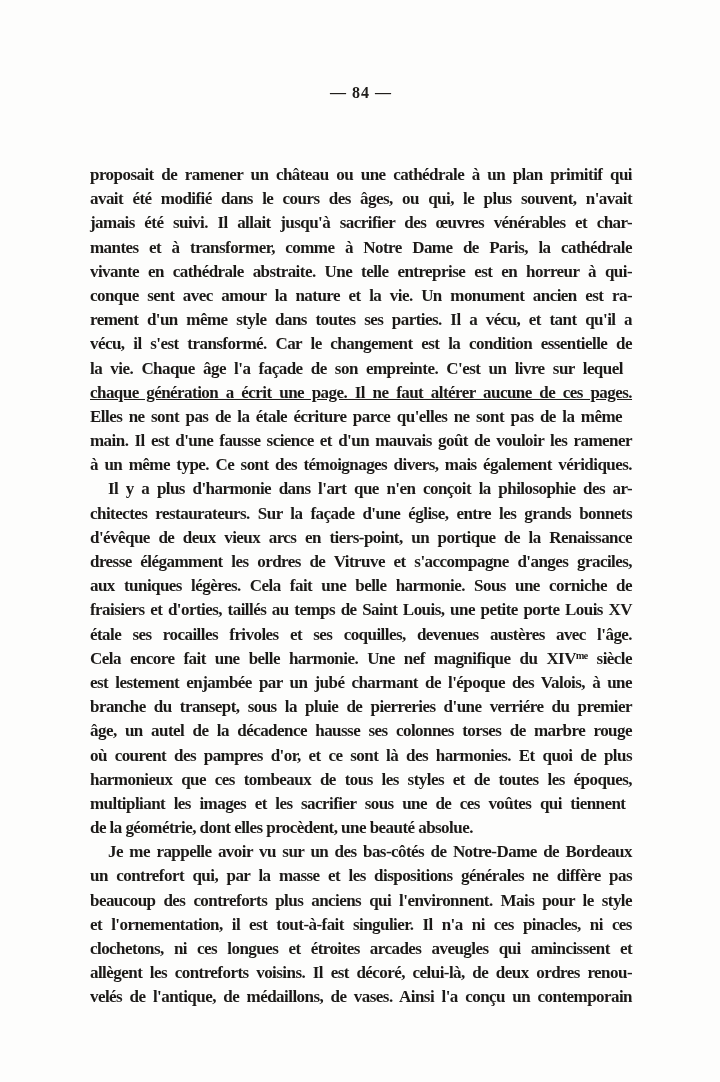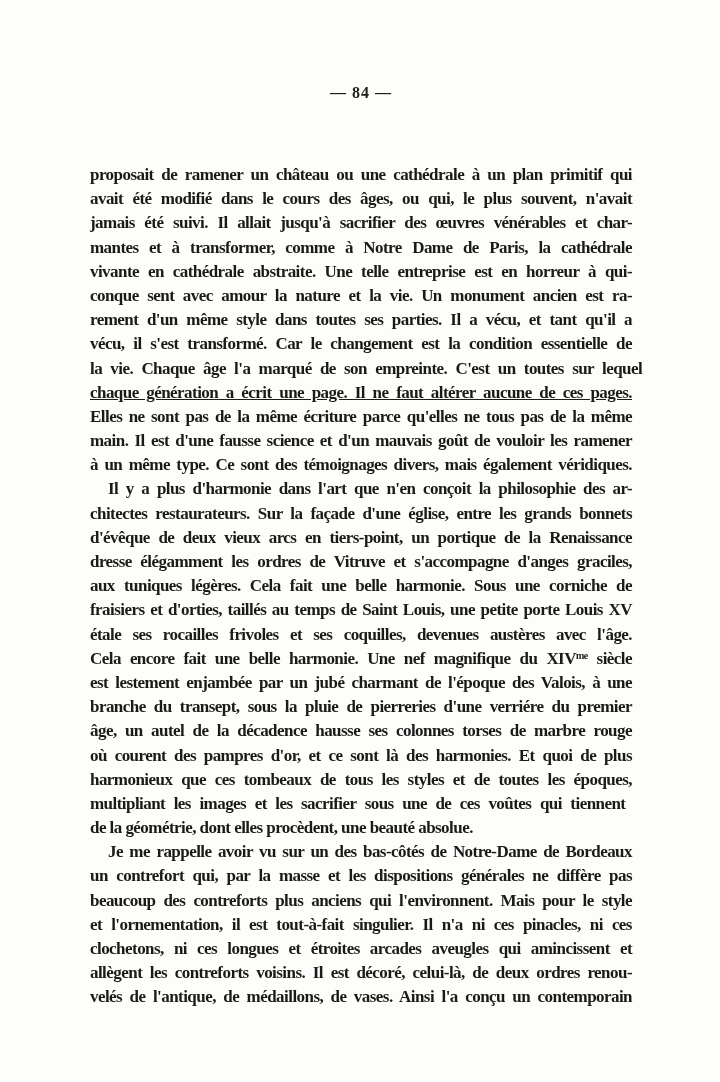--- a/index.html
+++ b/index.html
@@ -54,23 +54,23 @@
   <div class="page-number">— 84 —</div>
   <div class="text-block" id="text-block">
       <div class="line"><span class="line-text" style="word-spacing: 3.89px;">proposait de ramener un château ou une cathédrale à un plan primitif qui</span></div>
       <div class="line"><span class="line-text" style="word-spacing: 5.59px;">avait été modifié dans le cours des âges, ou qui, le plus souvent, n'avait</span></div>
       <div class="line"><span class="line-text" style="word-spacing: 5.8px;">jamais été suivi. Il allait jusqu'à sacrifier des œuvres vénérables et char-</span></div>
       <div class="line"><span class="line-text" style="word-spacing: 6.74px;">mantes et à transformer, comme à Notre Dame de Paris, la cathédrale</span></div>
       <div class="line"><span class="line-text" style="word-spacing: 5.21px;">vivante en cathédrale abstraite. Une telle entreprise est en horreur à qui-</span></div>
       <div class="line"><span class="line-text" style="word-spacing: 4.82px;">conque sent avec amour la nature et la vie. Un monument ancien est ra-</span></div>
       <div class="line"><span class="line-text" style="word-spacing: 4.88px;">rement d'un même style dans toutes ses parties. Il a vécu, et tant qu'il a</span></div>
       <div class="line"><span class="line-text" style="word-spacing: 4.98px;">vécu, il s'est transformé. Car le changement est la condition essentielle de</span></div>
-      <div class="line"><span class="line-text" style="word-spacing: 4.52px;">la vie. Chaque âge l'a marqué de son empreinte. C'est un toutes sur lequel</span></div>
+      <div class="line"><span class="line-text" style="word-spacing: 4.52px;">la vie. Chaque âge l'a façade de son empreinte. C'est un livre sur lequel</span></div>
       <div class="line"><span class="line-text" style="word-spacing: 3.91px; text-decoration: underline;">chaque génération a écrit une page. Il ne faut altérer aucune de ces pages.</span></div>
-      <div class="line"><span class="line-text" style="word-spacing: 2.76px;">Elles ne sont pas de la même écriture parce qu'elles ne tous pas de la même</span></div>
+      <div class="line"><span class="line-text" style="word-spacing: 2.76px;">Elles ne sont pas de la étale écriture parce qu'elles ne sont pas de la même</span></div>
       <div class="line"><span class="line-text" style="word-spacing: 2.47px;">main. Il est d'une fausse science et d'un mauvais goût de vouloir les ramener</span></div>
       <div class="line"><span class="line-text" style="word-spacing: 2.75px;">à un même type. Ce sont des témoignages divers, mais également véridiques.</span></div>
       <div class="line indent"><span class="line-text" style="word-spacing: 3.88px;">Il y a plus d'harmonie dans l'art que n'en conçoit la philosophie des ar-</span></div>
       <div class="line"><span class="line-text" style="word-spacing: 4.32px;">chitectes restaurateurs. Sur la façade d'une église, entre les grands bonnets</span></div>
       <div class="line"><span class="line-text" style="word-spacing: 4.87px;">d'évêque de deux vieux arcs en tiers-point, un portique de la Renaissance</span></div>
       <div class="line"><span class="line-text" style="word-spacing: 4.95px;">dresse élégamment les ordres de Vitruve et s'accompagne d'anges graciles,</span></div>
       <div class="line"><span class="line-text" style="word-spacing: 5.46px;">aux tuniques légères. Cela fait une belle harmonie. Sous une corniche de</span></div>
       <div class="line"><span class="line-text" style="word-spacing: 1.93px;">fraisiers et d'orties, taillés au temps de Saint Louis, une petite porte Louis XV</span></div>
       <div class="line"><span class="line-text" style="word-spacing: 7.55px;">étale ses rocailles frivoles et ses coquilles, devenues austères avec l'âge.</span></div>
       <div class="line"><span class="line-text" style="word-spacing: 5.33px;">Cela encore fait une belle harmonie. Une nef magnifique du XIVᵐᵉ siècle</span></div>

